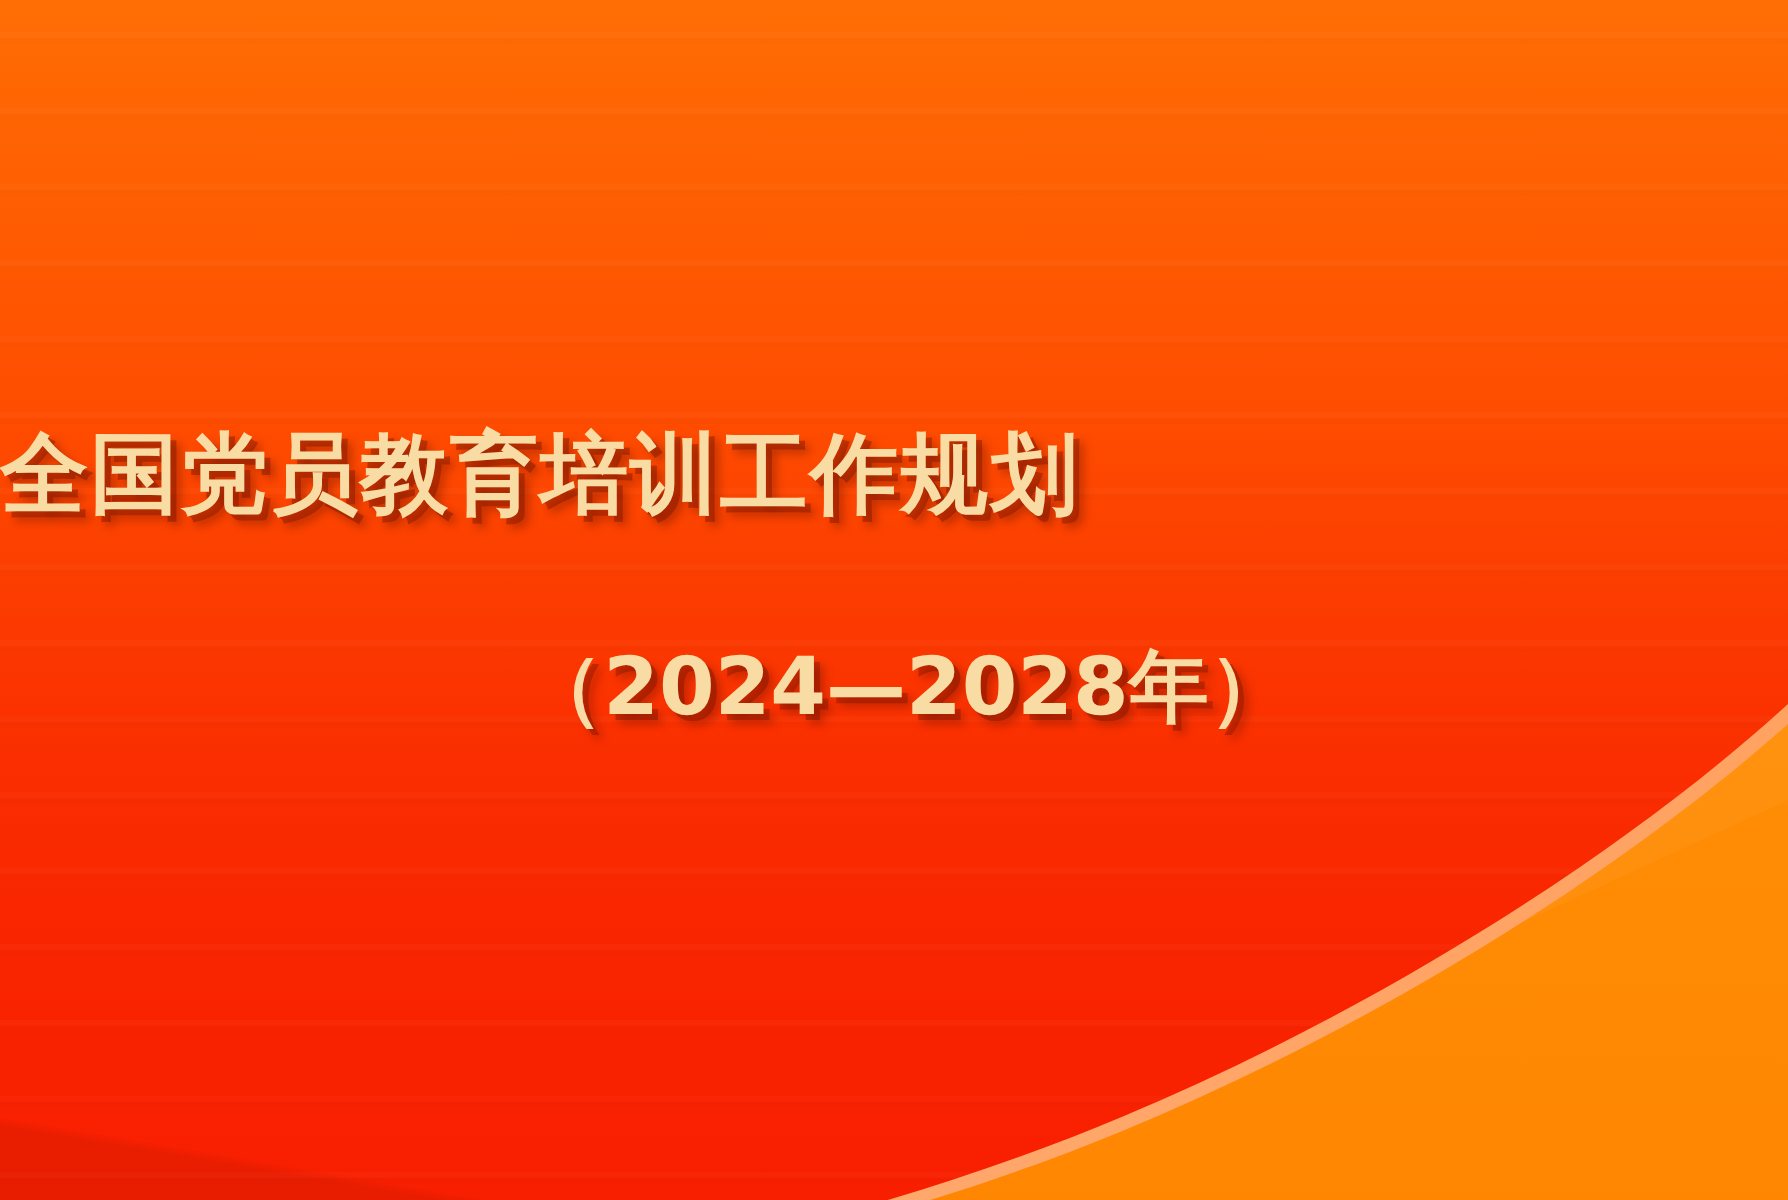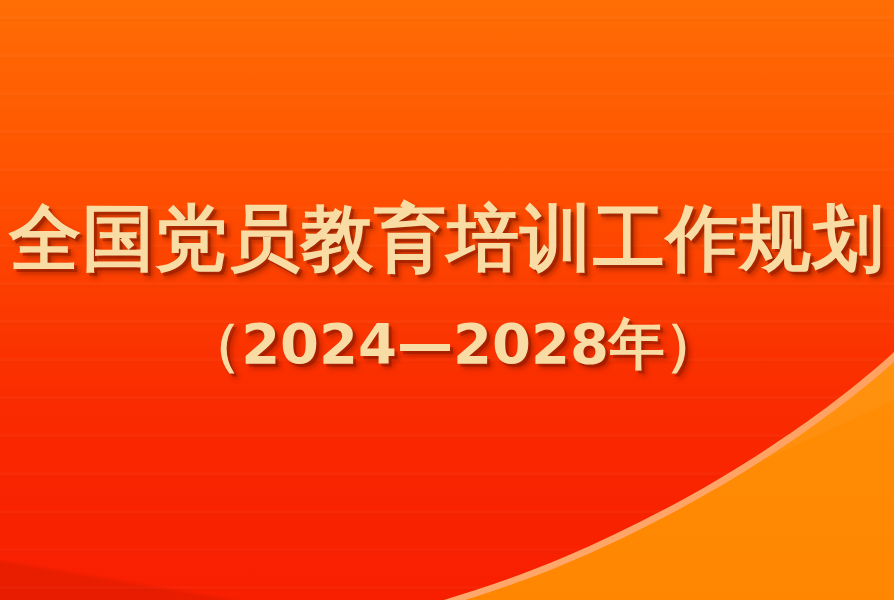--- a/index.html
+++ b/index.html
@@ -99,40 +99,39 @@
     flex-direction: column;
     align-items: center;
     justify-content: flex-start;
   }
 
   .title-main {
     position: absolute;
     left: 0;
     right: 0;
     top: 199px;
-    text-align: center;
-    font-size: 72px;
+    font-size: 44px;
     line-height: 78px;
     font-weight: bold;
     letter-spacing: 1px;
     color: #F8DCA4;
     text-shadow:
       3px 3px 0 rgba(120,20,0,0.42),
       5px 5px 5px rgba(90,12,0,0.38);
     white-space: nowrap;
     font-family: "DejaVu Sans", "Liberation Sans", sans-serif;
   }
 
   .title-sub {
     position: absolute;
     left: 12px;
     right: 0;
     top: 309px;
     text-align: center;
-    font-size: 56px;
+    font-size: 40px;
     line-height: 70px;
     font-weight: bold;
     letter-spacing: 0px;
     color: #F8DCA4;
     text-shadow:
       3px 3px 0 rgba(120,20,0,0.40),
       5px 5px 5px rgba(90,12,0,0.34);
     white-space: nowrap;
     font-family: "DejaVu Sans", "Liberation Sans", sans-serif;
   }

